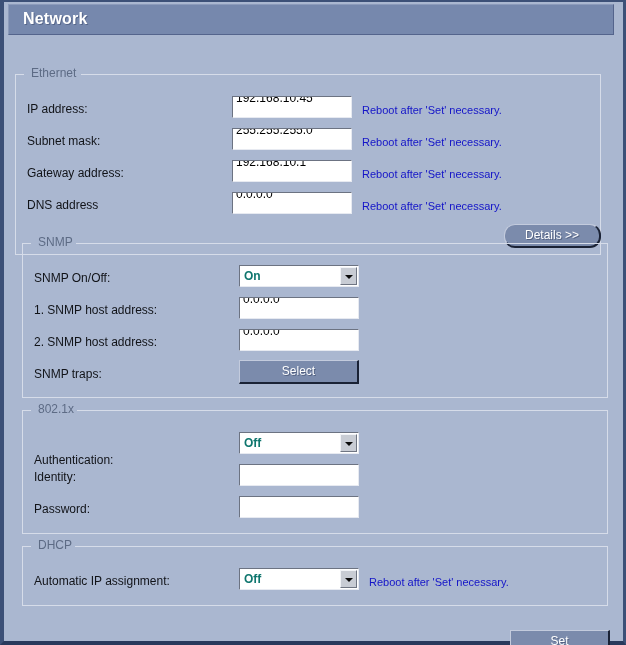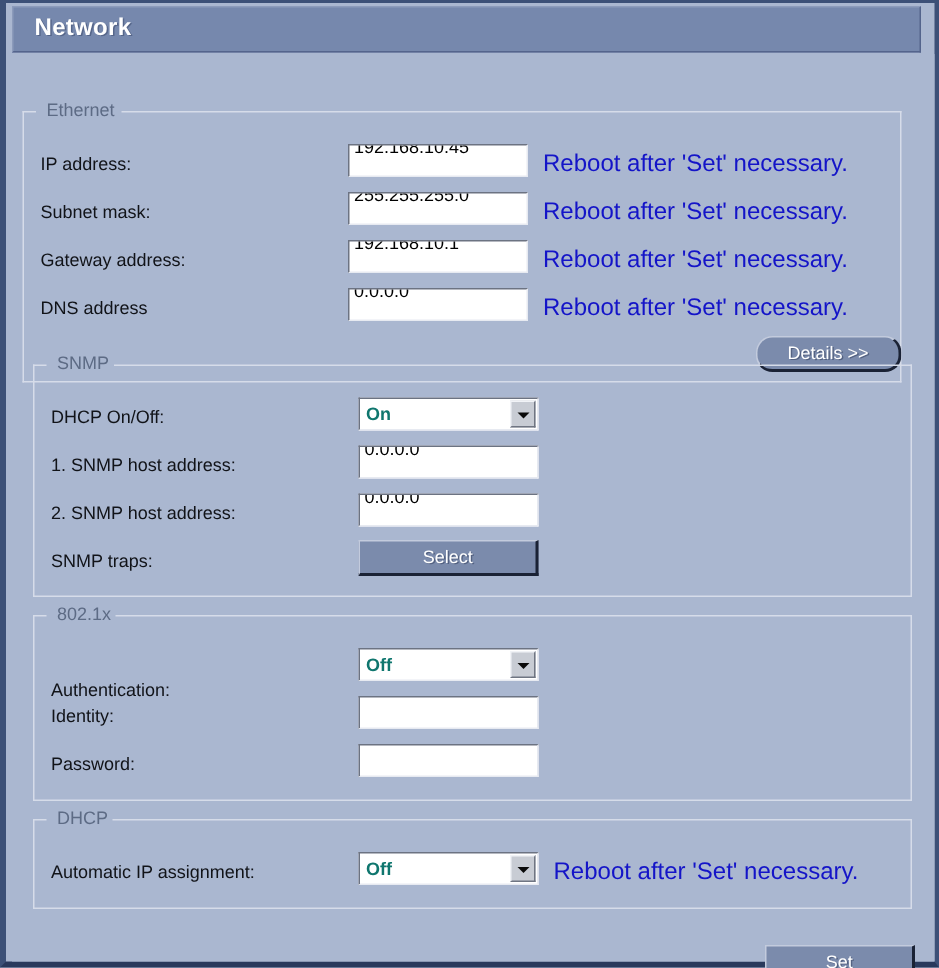--- a/index.html
+++ b/index.html
@@ -186,21 +186,21 @@
     text-align: center;
     line-height: 20px;
     height: 24px;
     cursor: pointer;
     text-shadow: 1px 1px 0 rgba(45,58,88,0.5);
   }
 
   
   .hint {
     position: absolute;
-    font-size: 16px;
+    font-size: 11px;
     color: #1414c8;
     white-space: nowrap;
     line-height: 14px;
   }
 </style>
 </head>
 <body>
 
 <div class="window">
 
@@ -232,21 +232,21 @@
       <div class="hint" style="left:346px; top:125px;">Reboot after 'Set' necessary.</div>
 
       <div class="btn" style="left:488px; top:150px; width:97px;border-radius:11px;">Details &gt;&gt;</div>
     </div>
 
     <div class="group" style="left:14px; top:207px; width:586px; height:155px;">
       <div class="gtop-left"></div>
       <div class="gtop-right" style="width:535px;"></div>
       <div class="group-legend">SNMP</div>
 
-      <div class="row-label" style="left:11px; top:28px;">DHCP On/Off:</div>
+      <div class="row-label" style="left:11px; top:28px;">SNMP On/Off:</div>
       <div class="ddl" style="left:216px; top:22px; width:120px;">
         <div class="ddl-value">On</div>
         <div class="ddl-btn">
           <div class="ddl-arrow"></div>
         </div>
       </div>
 
       <div class="row-label" style="left:11px; top:60px;">1. SNMP host address:</div>
       <input class="tfield" type="text" style="left: 216px; top: 54px; width: 120px;" value="0.0.0.0">
 

